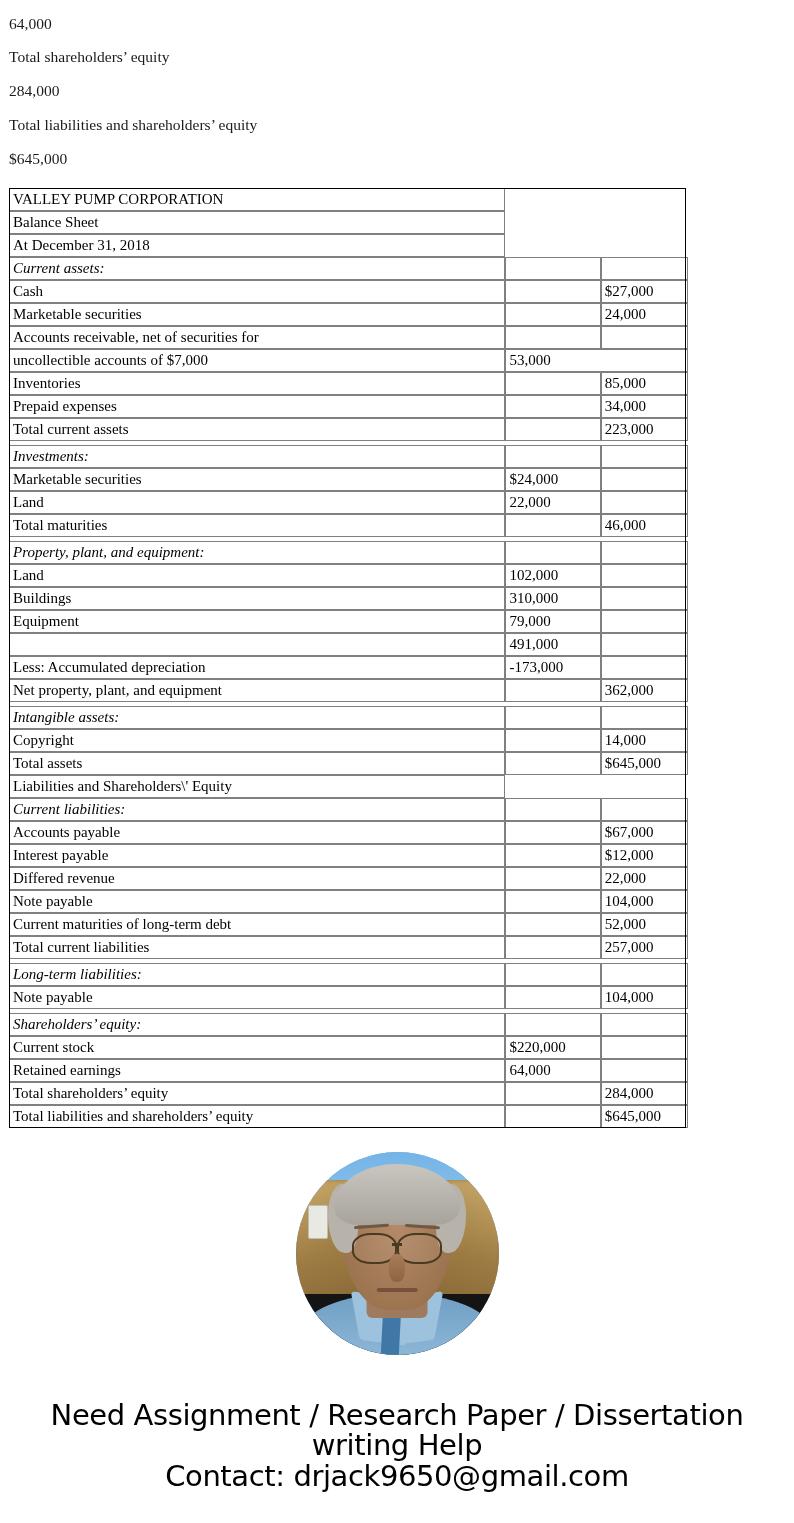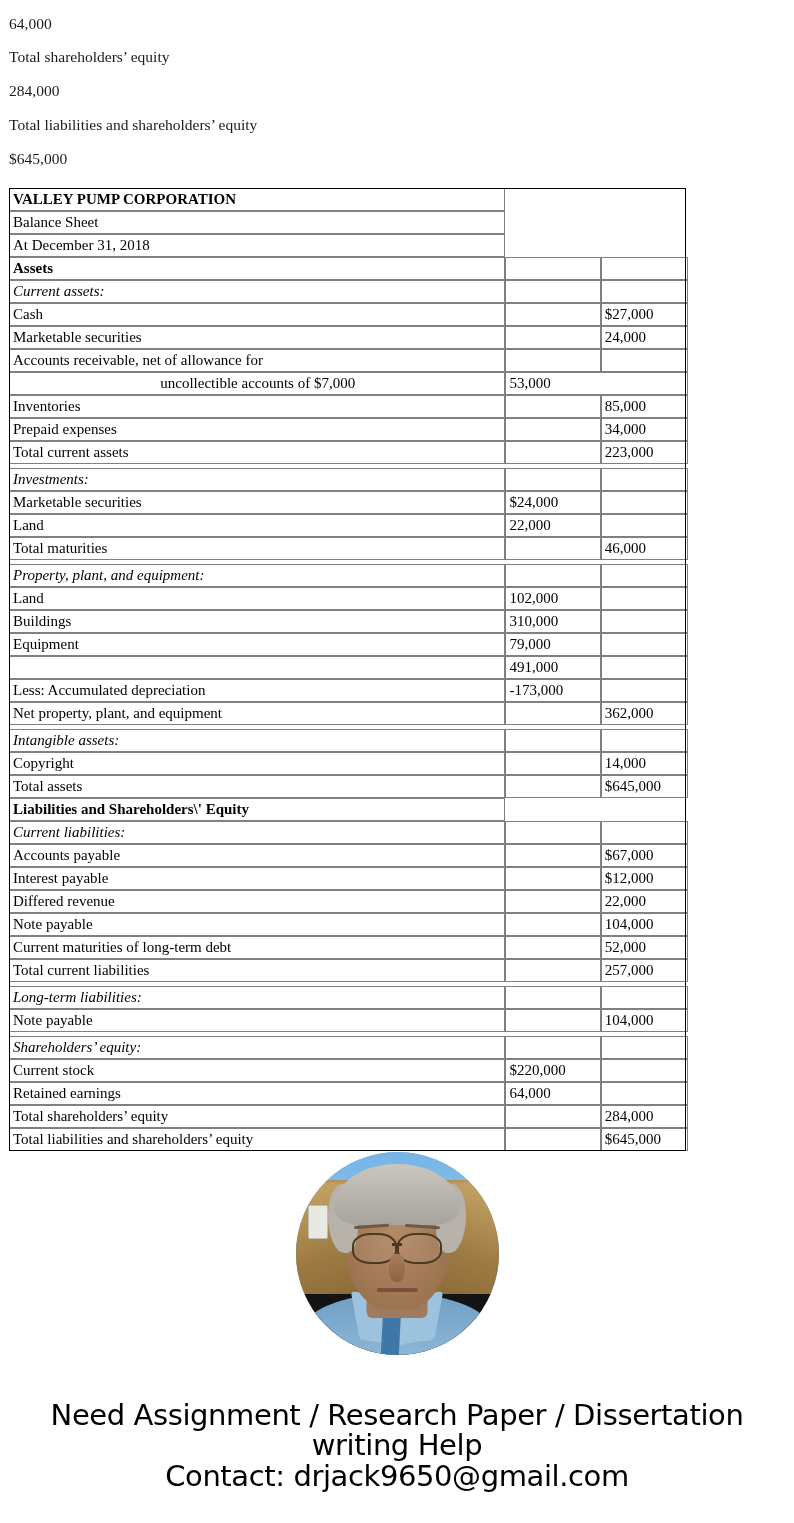--- a/index.html
+++ b/index.html
@@ -57,23 +57,23 @@
     height: 20px;
     padding: 0px 2px 1px 3px;
     vertical-align: middle;
     font-family: "Liberation Serif", "DejaVu Serif", serif;
     font-size: 15px;
     white-space: nowrap;
     overflow: hidden;
     background: #ffffff;
   }
   table.bs td.empty-nb { border: none; background: transparent; }
-  td.b  { font-weight: bold; }
+  td.b  { font-weight: normal; }
   td.i  { font-style: italic; }
-  td.indent { padding-left: 30px; text-align: center; }
+  td.indent { padding-left: 30px; }
 
   
   .frame {
     position: relative;
   }
   .frame::after {
     content: "";
     position: absolute;
     left: 0; top: 0;
     width: 677px;
@@ -200,42 +200,37 @@
         <td class="empty-nb" colspan="2"></td>
       </tr>
       <tr>
         <td>Balance Sheet</td>
         <td class="empty-nb" colspan="2"></td>
       </tr>
       <tr>
         <td>At December 31, 2018</td>
         <td class="empty-nb" colspan="2"></td>
       </tr>
-    <tr>
-          <td class="b">Assets</td>
-          <td></td>
-          <td></td>
-        </tr>
         <tr>
           <td class="i">Current assets:</td>
           <td></td>
           <td></td>
         </tr>
         <tr>
           <td>Cash</td>
           <td></td>
           <td>$27,000</td>
         </tr>
         <tr>
           <td>Marketable securities</td>
           <td></td>
           <td>24,000</td>
         </tr>
         <tr>
-          <td>Accounts receivable, net of allowance for</td>
+          <td>Accounts receivable, net of securities for</td>
           <td></td>
           <td></td>
         </tr>
         <tr>
           <td class="indent">uncollectible accounts of $7,000</td>
           <td colspan="2">53,000</td>
         </tr>
         <tr>
           <td>Inventories</td>
           <td></td>

